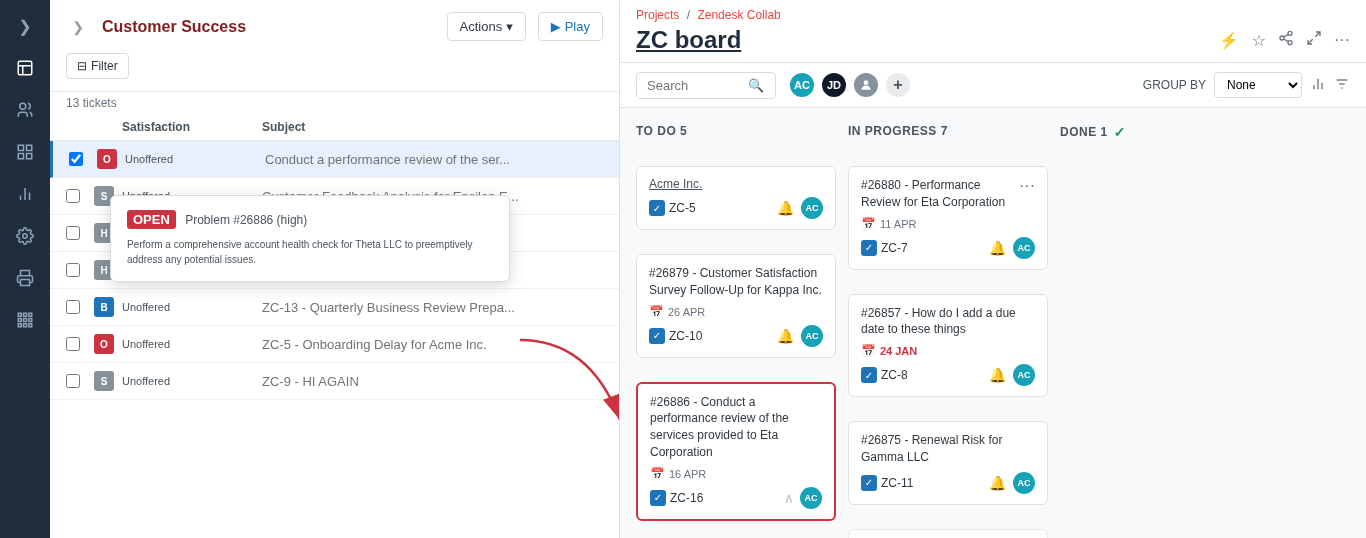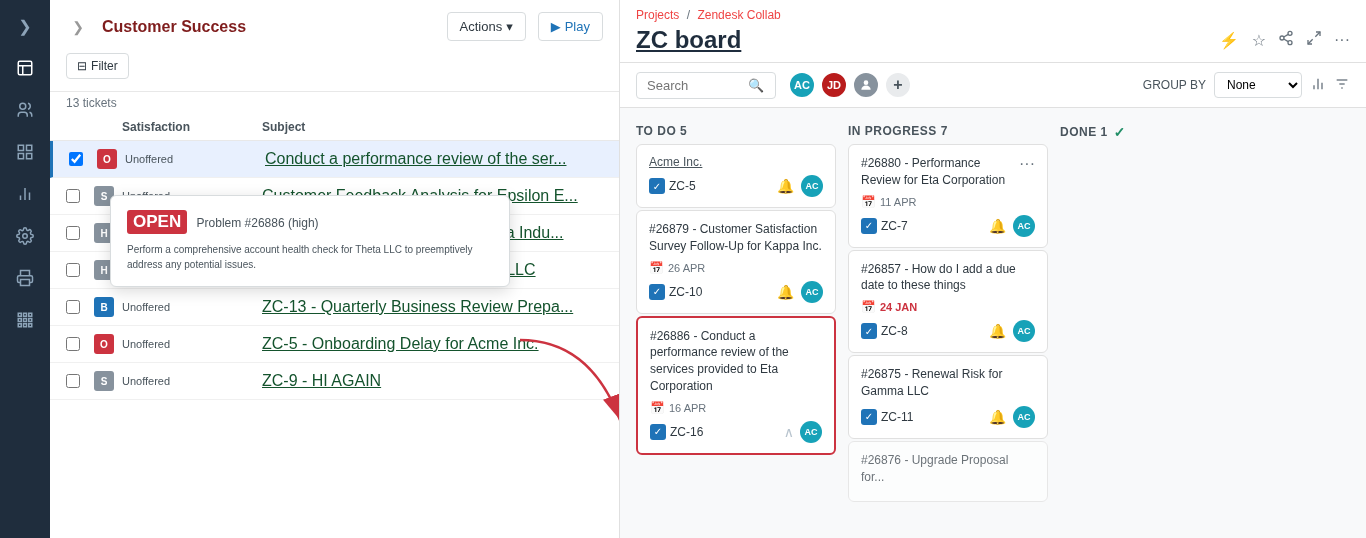--- a/index.html
+++ b/index.html
@@ -133,26 +133,25 @@
       border-bottom: 1px solid #f0f0f0;
       align-items: center;
       cursor: pointer;
     }
     .table-row.active { background: #e8f0fe; border-left: 3px solid #1f73b7; }
     .satisfaction-badge {
       font-size: 11px;
       color: #49545c;
     }
     .subject-text {
-      font-size: 16px;
-      color: #14532d;
+      font-size: 13px;
+      color: #737373;
       white-space: nowrap;
       overflow: hidden;
       text-overflow: ellipsis;
-      text-decoration: underline;
     }
     .icon-square {
       width: 20px;
       height: 20px;
       border-radius: 3px;
       display: flex;
       align-items: center;
       justify-content: center;
       font-size: 10px;
       font-weight: 700;
@@ -179,21 +178,21 @@
       box-shadow: 0 4px 16px rgba(0,0,0,0.15);
       padding: 14px 16px;
       z-index: 10;
     }
     .popup-tag {
       display: inline-block;
       background: #cc3340;
       color: #fff;
       border-radius: 3px;
       padding: 2px 6px;
-      font-size: 17px;
+      font-size: 13px;
       font-weight: 600;
       margin-right: 6px;
     }
     .popup-subtitle {
       font-size: 12px;
       color: #49545c;
       margin-bottom: 8px;
     }
     .popup-heading {
       font-size: 13px;
@@ -291,21 +290,21 @@
       border-radius: 50%;
       display: flex;
       align-items: center;
       justify-content: center;
       font-size: 11px;
       font-weight: 700;
       color: #fff;
       border: 2px solid #fff;
     }
     .av-teal { background: #17a2b8; }
-    .av-dark { background: #b91c1c; }
+    .av-dark { background: #0f172a; }
     .av-gray { background: #87929d; }
     .av-add { background: #e9ebed; color: #49545c; font-size: 16px; }
     .groupby-row {
       display: flex;
       align-items: center;
       gap: 8px;
       font-size: 12px;
       color: #49545c;
     }
     .groupby-select {
@@ -324,21 +323,21 @@
       padding: 12px 16px;
       flex: 1;
       overflow-x: auto;
       overflow-y: hidden;
     }
     .board-column {
       width: 200px;
       flex-shrink: 0;
       display: flex;
       flex-direction: column;
-      gap: 2px;
+      gap: 24px;
     }
     .column-header {
       font-size: 12px;
       font-weight: 700;
       color: #49545c;
       text-transform: uppercase;
       letter-spacing: 0.5px;
       padding: 4px 0;
       display: flex;
       align-items: center;

